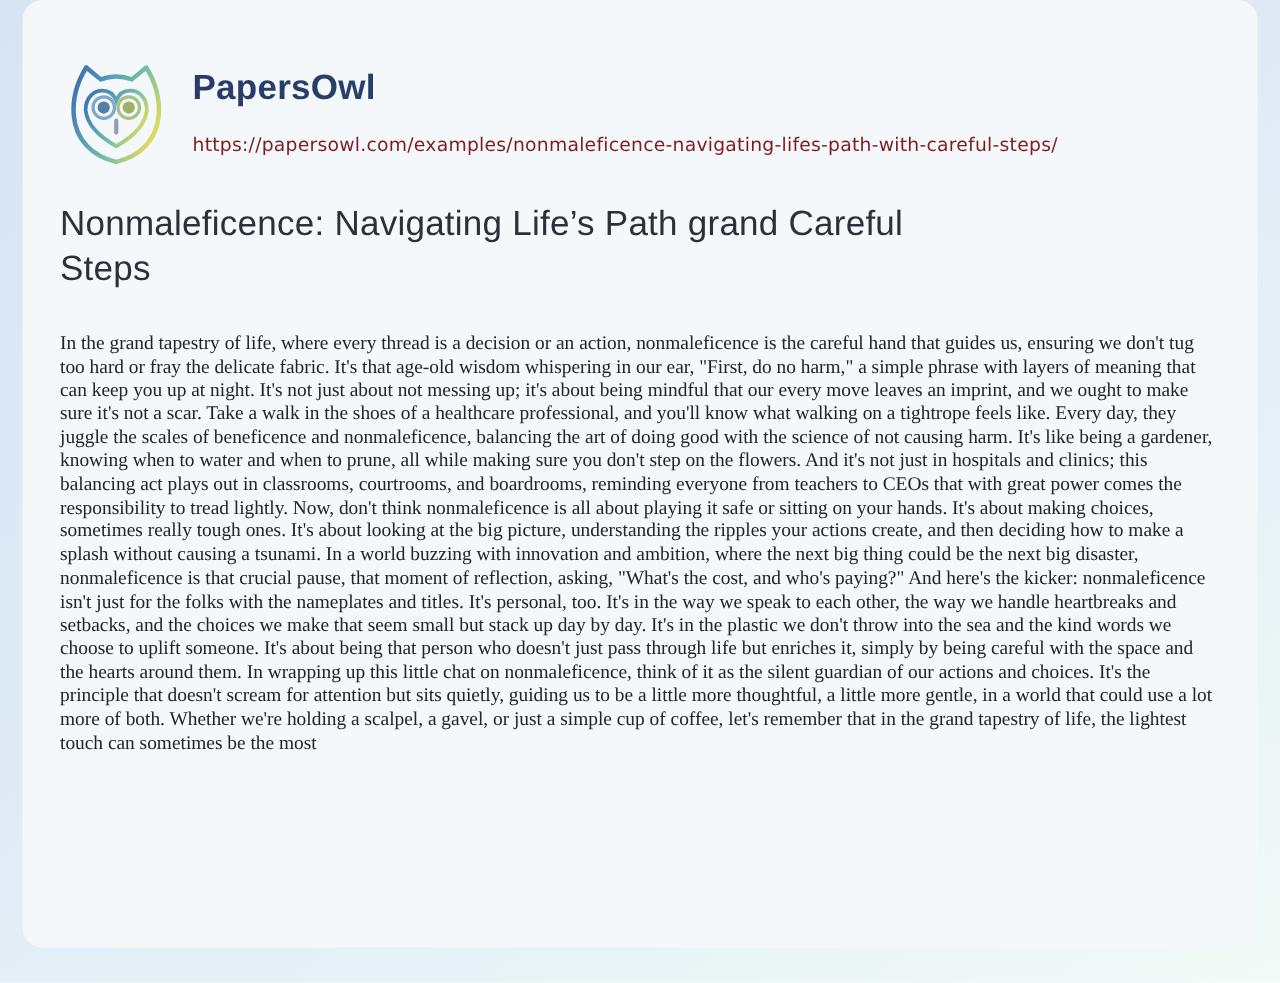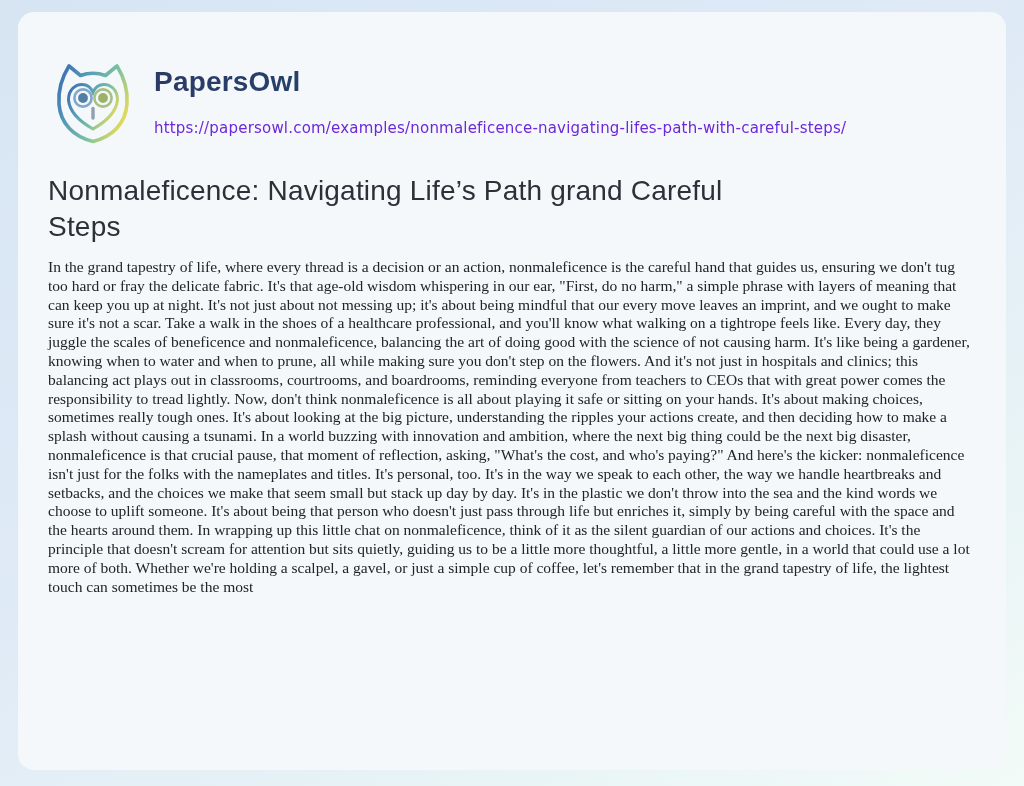--- a/index.html
+++ b/index.html
@@ -8,21 +8,21 @@
     width: 1024px;
     height: 786px;
     position: relative;
     font-family: "Liberation Sans", sans-serif;
     background: linear-gradient(150deg, #d7e5f3 0%, #dfeaf6 45%, #e9f4f6 78%, #f2fbf7 100%);
     overflow: hidden;
   }
   .panel {
     position: absolute;
     left: 18px;
-    top: 12px;
+    top: 0;
     width: 988px;
     height: 758px;
     background: #f4f8fb;
     border-radius: 16px;
     padding: 45px 29px 0 30px;
   }
   .header {
     display: flex;
     align-items: center;
     gap: 16px;
@@ -42,35 +42,35 @@
     background: linear-gradient(90deg, #2b3a66 0%, #1e4a6e 55%, #0f5a68 100%);
     -webkit-background-clip: text;
     background-clip: text;
     color: transparent;
     line-height: 1.1;
   }
   .url {
     margin-top: 21px;
     font-family: "DejaVu Sans", sans-serif;
     font-size: 15px;
-    color: #6d28d9;
+    color: #7f1d1d;
     text-decoration: none;
     letter-spacing: 0.2px;
   }
   .title {
     margin: 26px 0 0 0;
     max-width: 700px;
     font-size: 28px;
     font-weight: 400;
     line-height: 36px;
     letter-spacing: 0.2px;
     color: #2b3138;
   }
   .essay {
-    margin: 13px 0 0 0;
+    margin: 33px 0 0 0;
     width: 929px;
     font-family: "Liberation Serif", serif;
     font-size: 15.5px;
     line-height: 18.8px;
     color: #20242b;
     text-align: left;
   }
 </style>
 </head>
 <body>

